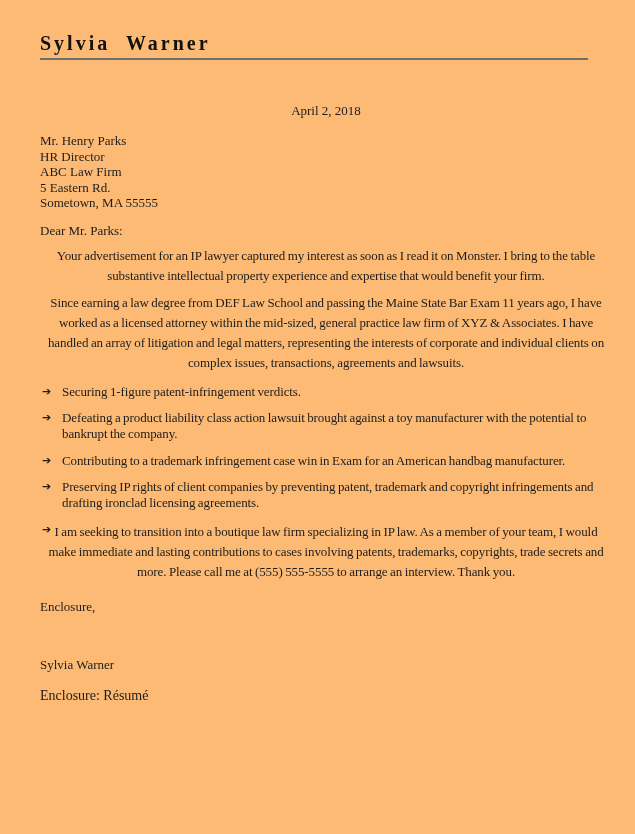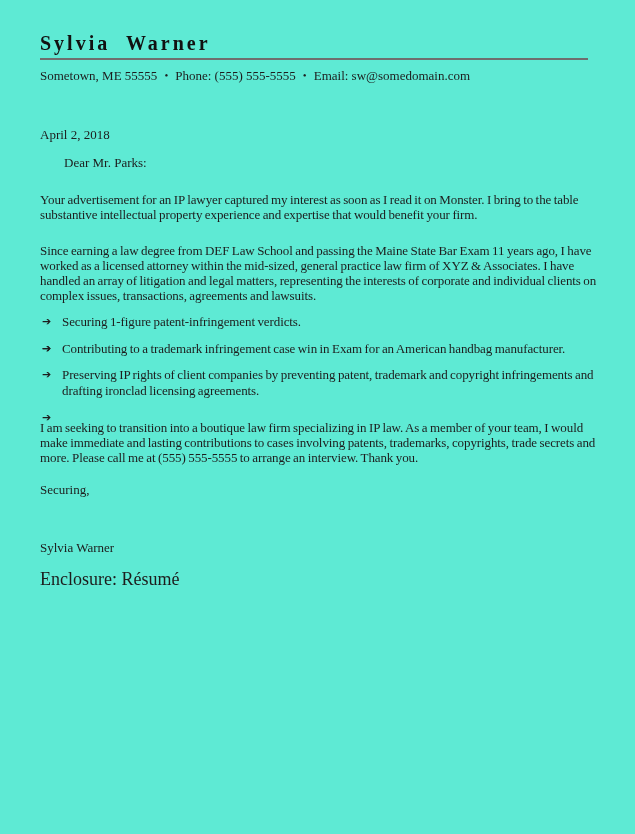--- a/index.html
+++ b/index.html
@@ -2,21 +2,21 @@
 <html><head>
 <meta charset="utf-8">
 <style>
   html, body { margin: 0; padding: 0; background: #ffffff; }
   .page {
     position: relative;
     width: 635px;
     height: 834px;
     box-sizing: border-box;
     padding: 31px 23px 0 40px;
-    background: #5eead4;
+    background: #fdba74;
     font-family: "Liberation Serif", "DejaVu Serif", serif;
     color: #1d1d1d;
     overflow: hidden;
   }
   .name {
     font-size: 20px;
     line-height: 24px;
     font-weight: bold;
     letter-spacing: 3px;
     word-spacing: 8px;
@@ -28,30 +28,31 @@
     background: #6e6e6e;
     margin-top: 3px;
   }
   .contact {
     margin-top: 7px;
     font-size: 13px;
     line-height: 16px;
     white-space: nowrap;
   }
   .contact .sep { display: inline-block; padding: 0 7px; font-size: 11px; vertical-align: 1px; }
-  .date   { margin-top: 43px; font-size: 13px; line-height: 16px; }
+  .date   { margin-top: 43px; font-size: 13px; line-height: 16px; text-align: center; }
   .address { margin-top: 14px; font-size: 13px; line-height: 15.5px; }
-  .salutation { margin-top: 12px; font-size: 13px; line-height: 16px; margin-left: 24px; }
+  .salutation { margin-top: 12px; font-size: 13px; line-height: 16px; }
   .para {
-    margin-top: 21px;
+    margin-top: 7px;
     font-size: 13px;
-    line-height: 15px;
+    line-height: 20px;
     max-width: 574px;
     word-spacing: -0.6px;
     letter-spacing: -0.1px;
+    text-align: center;
   }
   .bullet {
     position: relative;
     margin-top: 11px;
     font-size: 13px;
     line-height: 15.7px;
     padding-left: 22px;
     max-width: 552px;
     word-spacing: -0.6px;
     letter-spacing: -0.1px;
@@ -59,62 +60,67 @@
   .bullet .arrow {
     position: absolute;
     left: 2px;
     top: 0;
     font-family: "DejaVu Sans", sans-serif;
     font-size: 11px;
     color: #1d1d1d;
   }
   .signoff   { margin-top: 17px; font-size: 13px; line-height: 16px; }
   .signature { margin-top: 42px; font-size: 13px; line-height: 16px; }
-  .enclosure { margin-top: 15px; font-size: 18px; line-height: 16px; }
+  .enclosure { margin-top: 15px; font-size: 14px; line-height: 16px; }
 </style>
 </head>
 <body>
 
 <div class="page">
 
   <div class="name">Sylvia Warner</div>
   <div class="rule"></div>
 
-  <div class="contact">
-    <span>Sometown, ME 55555</span><span class="sep">•</span><span>Phone: (555) 555-5555</span><span class="sep">•</span><span>Email: sw@somedomain.com</span>
-  </div>
 
   <div class="date">April 2, 2018</div>
 
+  <div class="address">
+    <div>Mr. Henry Parks</div>
+    <div>HR Director</div>
+    <div>ABC Law Firm</div>
+    <div>5 Eastern Rd.</div>
+    <div>Sometown, MA 55555</div>
+  </div>
 
   <div class="salutation">Dear Mr. Parks:</div>
 
   <div class="para">Your advertisement for an IP lawyer captured my interest as soon as I read it on Monster. I bring to the table substantive intellectual property experience and expertise that would benefit your firm.</div>
   <div class="para">Since earning a law degree from DEF Law School and passing the Maine State Bar Exam 11 years ago, I have worked as a licensed attorney within the mid-sized, general practice law firm of XYZ &amp; Associates. I have handled an array of litigation and legal matters, representing the interests of corporate and individual clients on complex issues, transactions, agreements and lawsuits.</div>
 
   <div>
     <div class="bullet">
       <span class="arrow">➔</span>
       <span>Securing 1-figure patent-infringement verdicts.</span>
     </div>
     <div class="bullet">
       <span class="arrow">➔</span>
+      <span>Defeating a product liability class action lawsuit brought against a toy manufacturer with the potential to bankrupt the company.</span>
     </div>
     <div class="bullet">
       <span class="arrow">➔</span>
       <span>Contributing to a trademark infringement case win in Exam for an American handbag manufacturer.</span>
     </div>
     <div class="bullet">
       <span class="arrow">➔</span>
       <span>Preserving IP rights of client companies by preventing patent, trademark and copyright infringements and drafting ironclad licensing agreements.</span>
     </div>
     <div class="bullet">
       <span class="arrow">➔</span>
     </div>
   </div>
 
   <div class="para">I am seeking to transition into a boutique law firm specializing in IP law. As a member of your team, I would make immediate and lasting contributions to cases involving patents, trademarks, copyrights, trade secrets and more. Please call me at (555) 555-5555 to arrange an interview. Thank you.</div>
 
-  <div class="signoff">Securing,</div>
+  <div class="signoff">Enclosure,</div>
   <div class="signature">Sylvia Warner</div>
   <div class="enclosure">Enclosure: Résumé</div>
 
 </div>
 
 </body></html>

